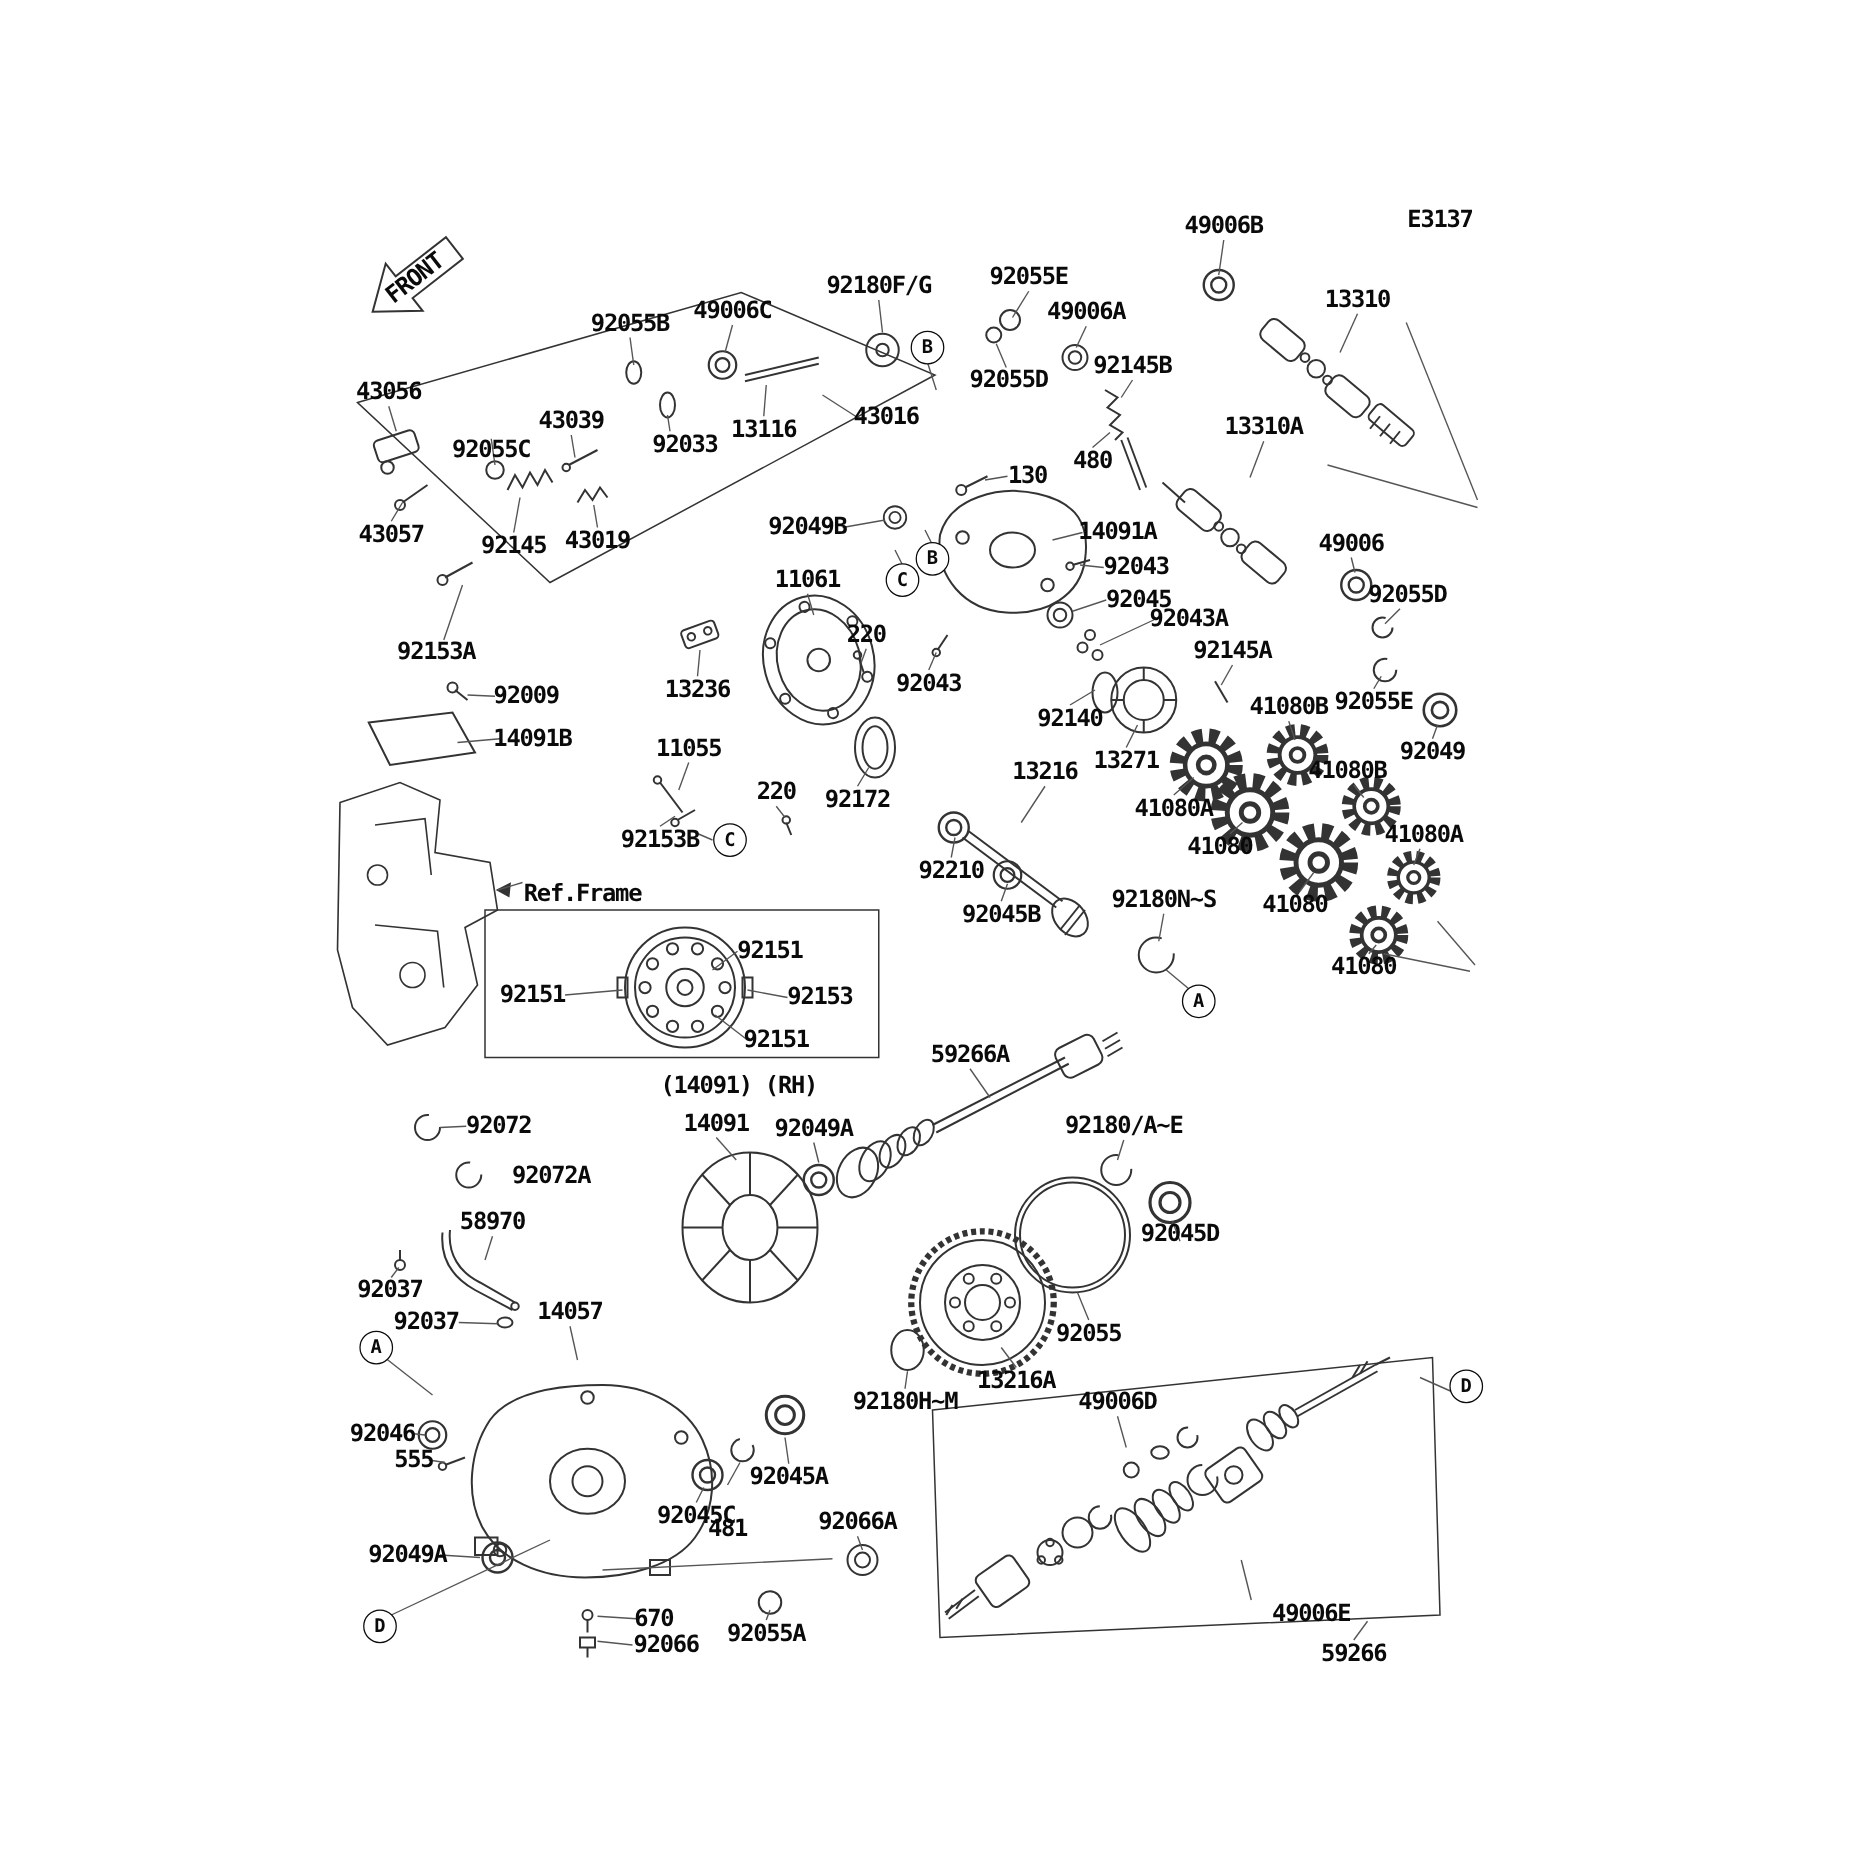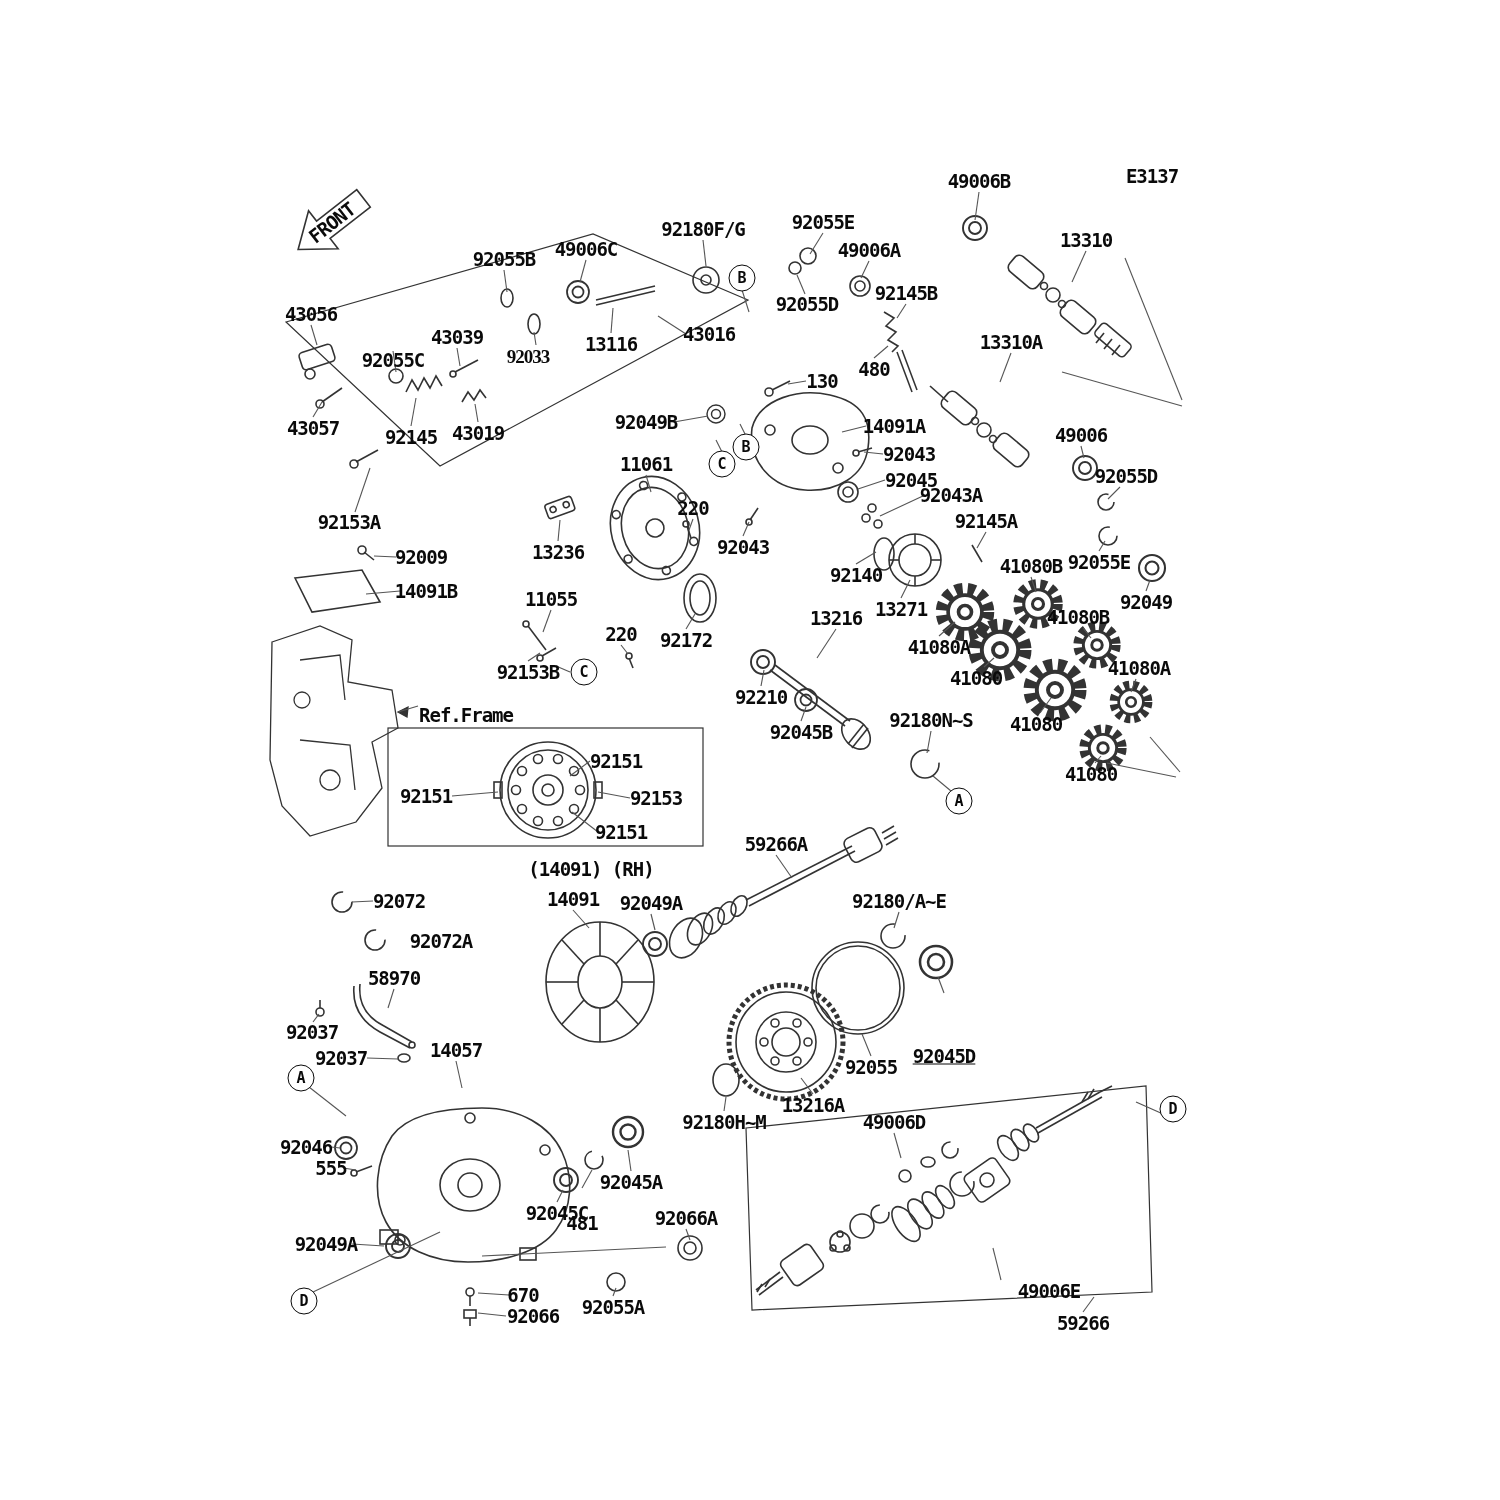--- a/index.html
+++ b/index.html
@@ -432,21 +432,21 @@
       <div class="lbl" style="left: 504px; top: 259px;">92055B</div>
       <div class="lbl circ" style="left: 742px; top: 278px;">B</div>
       <div class="lbl" style="left: 807px; top: 304px;">92055D</div>
       <div class="lbl" style="left: 906px; top: 293px;">92145B</div>
       <div class="lbl" style="left: 311px; top: 314px;">43056</div>
       <div class="lbl" style="left: 457px; top: 337px;">43039</div>
       <div class="lbl" style="left: 611px; top: 344px;">13116</div>
       <div class="lbl" style="left: 709px; top: 334px;">43016</div>
       <div class="lbl" style="left: 1011px; top: 342px;">13310A</div>
       <div class="lbl" style="left: 393px; top: 360px;">92055C</div>
-      <div class="lbl" style="left: 528px; top: 356px; font-family: Liberation Serif, serif;">92033</div>
+      <div class="lbl" style="left: 548px; top: 356px;">92033</div>
       <div class="lbl" style="left: 874px; top: 369px;">480</div>
       <div class="lbl" style="left: 822px; top: 381px;">130</div>
       <div class="lbl" style="left: 313px; top: 428px;">43057</div>
       <div class="lbl" style="left: 411px; top: 437px;">92145</div>
       <div class="lbl" style="left: 478px; top: 433px;">43019</div>
       <div class="lbl" style="left: 646px; top: 422px;">92049B</div>
       <div class="lbl" style="left: 894px; top: 426px;">14091A</div>
       <div class="lbl" style="left: 1081px; top: 435px;">49006</div>
       <div class="lbl" style="left: 909px; top: 454px;">92043</div>
       <div class="lbl circ" style="left: 746px; top: 447px;">B</div>
@@ -489,21 +489,21 @@
       <div class="lbl" style="left: 621px; top: 832px;">92151</div>
       <div class="lbl circ" style="left: 959px; top: 801px;">A</div>
       <div class="lbl" style="left: 591px; top: 869px;">(14091) (RH)</div>
       <div class="lbl" style="left: 776px; top: 844px;">59266A</div>
       <div class="lbl" style="left: 399px; top: 901px;">92072</div>
       <div class="lbl" style="left: 573px; top: 899px;">14091</div>
       <div class="lbl" style="left: 651px; top: 903px;">92049A</div>
       <div class="lbl" style="left: 899px; top: 901px;">92180/A~E</div>
       <div class="lbl" style="left: 441px; top: 941px;">92072A</div>
       <div class="lbl" style="left: 394px; top: 978px;">58970</div>
-      <div class="lbl" style="left: 944px; top: 1056px; text-decoration: underline;">92045D</div>
+      <div class="lbl" style="left: 944px; top: 987px;">92045D</div>
       <div class="lbl" style="left: 312px; top: 1032px;">92037</div>
       <div class="lbl" style="left: 341px; top: 1058px;">92037</div>
       <div class="lbl" style="left: 456px; top: 1050px;">14057</div>
       <div class="lbl" style="left: 871px; top: 1067px;">92055</div>
       <div class="lbl circ" style="left: 301px; top: 1078px;">A</div>
       <div class="lbl" style="left: 813px; top: 1105px;">13216A</div>
       <div class="lbl" style="left: 724px; top: 1122px;">92180H~M</div>
       <div class="lbl" style="left: 894px; top: 1122px;">49006D</div>
       <div class="lbl circ" style="left: 1173px; top: 1109px;">D</div>
       <div class="lbl" style="left: 306px; top: 1147px;">92046</div>

